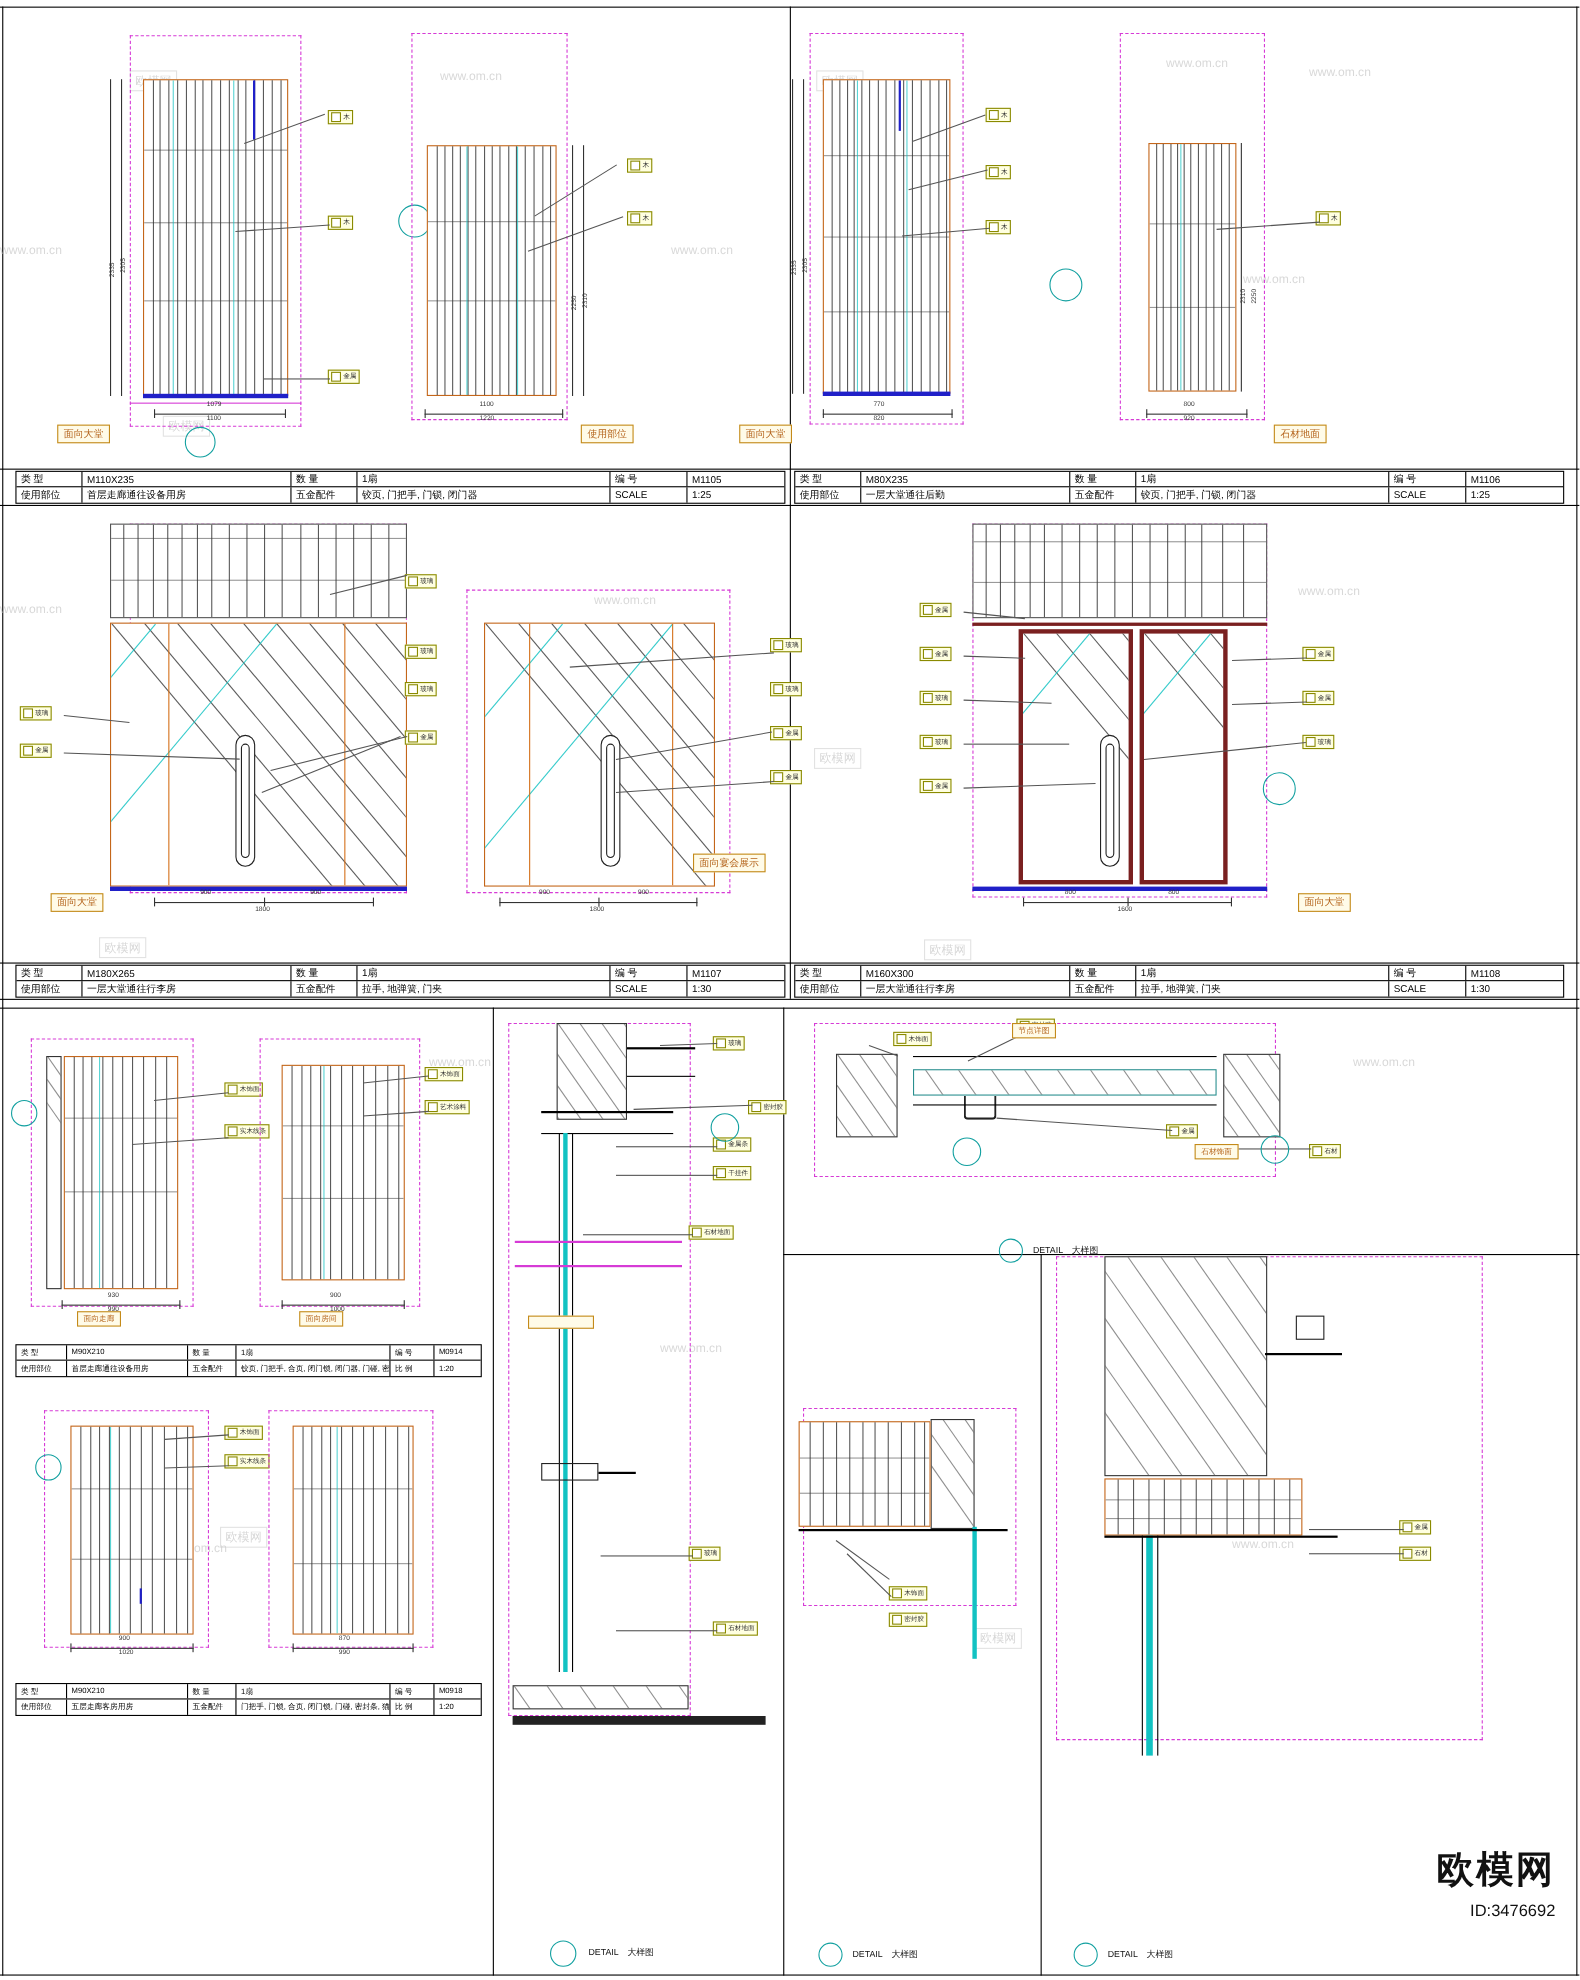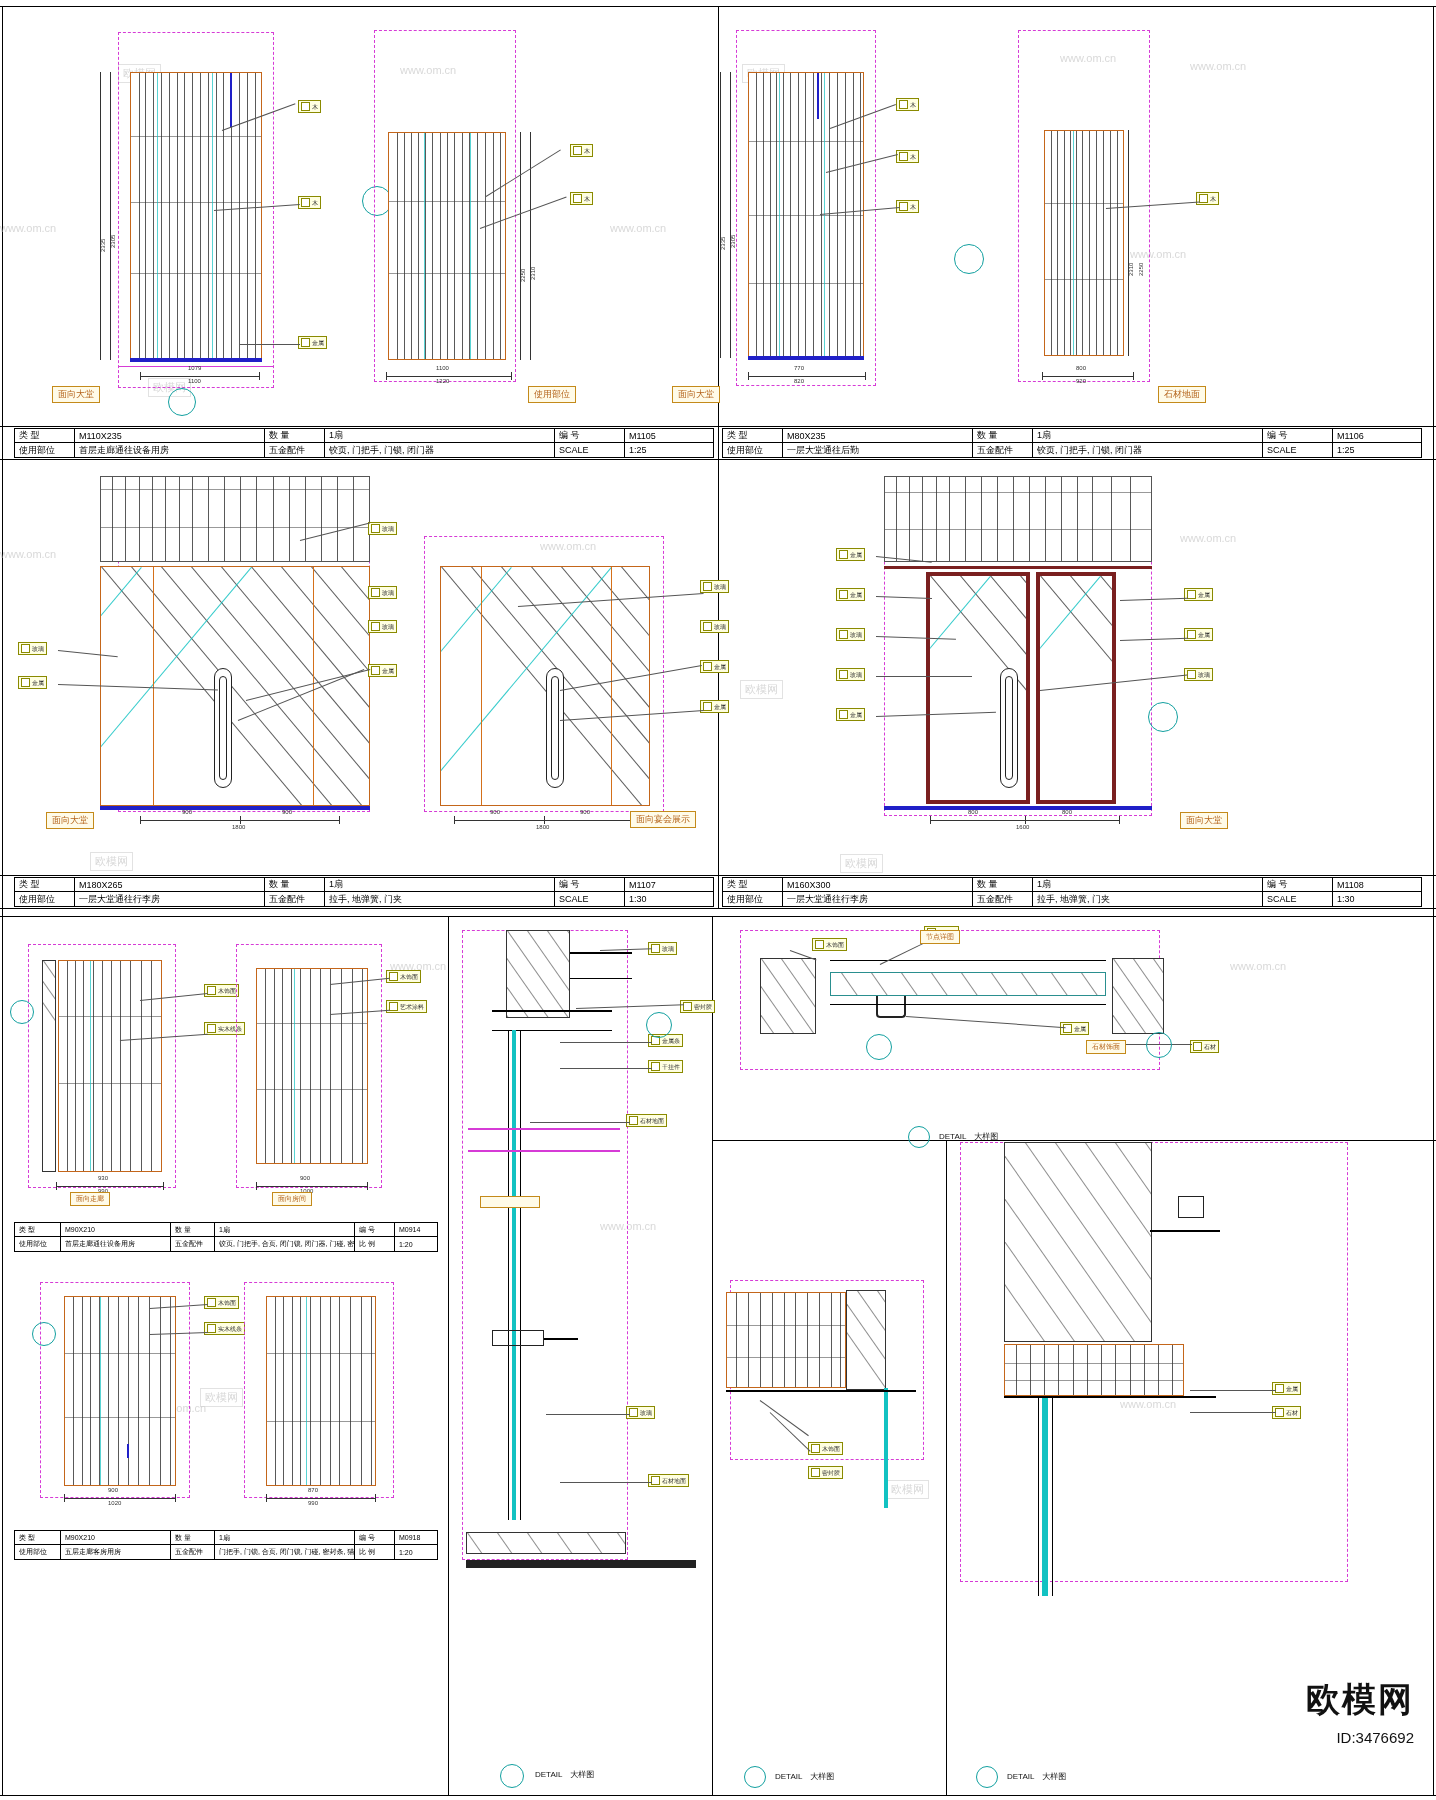--- a/index.html
+++ b/index.html
@@ -488,21 +488,21 @@
 
   <div class="dim" style="left:454px;top:816px;width:180px;">
     <div class="bar" style="left:0;top:4px;width:180px;height:1px;"></div>
     <div class="bar" style="left:0;top:0;width:1px;height:8px;"></div>
     <div class="bar" style="left:90px;top:0;width:1px;height:8px;"></div>
     <div class="bar" style="left:179px;top:0;width:1px;height:8px;"></div>
     <div class="txt" style="left:36px;top:-7px;">900</div>
     <div class="txt" style="left:126px;top:-7px;">900</div>
     <div class="txt" style="left:82px;top:8px;">1800</div>
   </div>
-  <div class="titlelabel" style="left:630px;top:811px;">面向宴会展示</div>
+  <div class="titlelabel" style="left:630px;top:776px;">面向宴会展示</div>
 
   <div class="magdash" style="left:884px;top:476px;width:268px;height:340px;"></div>
   <div class="doorbox" style="left:884px;top:476px;width:268px;height:86px;border-color:#555;">
     <div class="grain">
       <i style="left:4%;"></i>
         <i style="left:9%;"></i>
         <i style="left:14%;"></i>
         <i style="left:19%;"></i>
       <i style="left:24%;"></i>
         <i style="left:30%;"></i>

